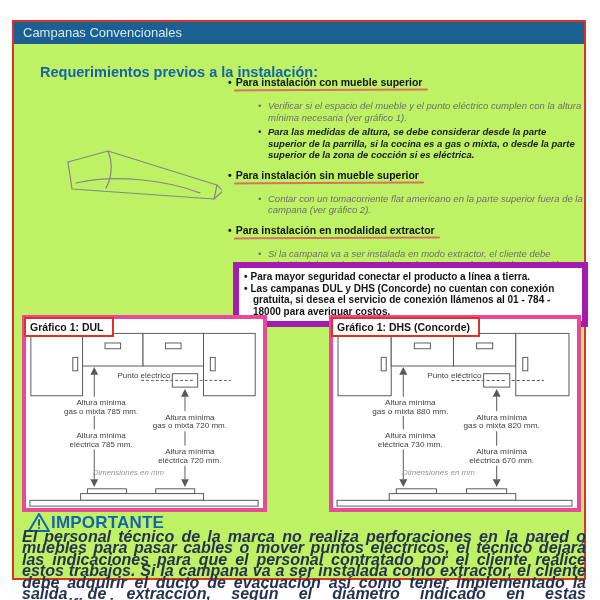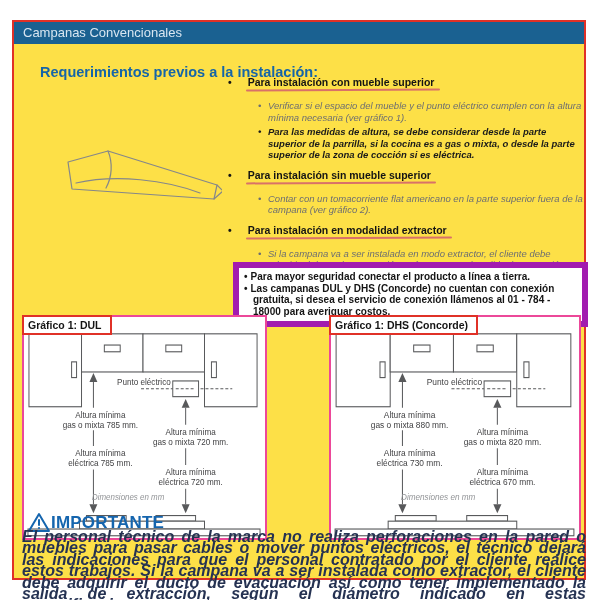--- a/index.html
+++ b/index.html
@@ -3,38 +3,38 @@
 <meta charset="utf-8">
 <style>
   html,body { margin:0; padding:0; }
   body {
     width:600px; height:600px; position:relative; background:#ffffff;
     font-family:"Liberation Sans", sans-serif;
     -webkit-font-smoothing:antialiased;
   }
   .frame {
     position:absolute; left:12px; top:20px; width:574px; height:560px;
-    border:2px solid #e03127; background:#fde047; box-sizing:border-box;padding-left:16px;
+    border:2px solid #e03127; background:#bef264; box-sizing:border-box;padding-left:16px;
   }
   .topbar {
     position:absolute; left:0; top:0; width:100%; height:22px;
     background:#1a6191; color:#d8e6f1; font-size:13px; line-height:22px;
     padding-left:9px; box-sizing:border-box;
   }
   .main-title {
     position:absolute; left:10px; top:26px; margin:16px;
     font-size:14.5px; font-weight:bold; color:#1565a8;
   }
   .hood-wrap { position:absolute; left:2px; top:114px; width:206px; height:84px; }
   .hood-wrap svg { width:100%; height:100%; }
 
   .right-col { position:absolute; left:214px; top:54px; width:356px; }
   .sec { margin-bottom:8px; }
   .sec-head-row { font-size:10.5px; font-weight:bold; color:#141414; }
-  .sec-head { position:relative; display:inline-block; margin-left:16px; }
+  .sec-head { position:relative; display:inline-block; margin-left:4px; }
   .sec-head::after {
     content:''; position:absolute; left:-2px; right:-5px; bottom:-3px;
     height:2px; background:#d97168; border-radius:1px; transform:rotate(-0.25deg);
   }
   .sec-items { margin:12px 0 0 0; padding:0 0 0 30px; list-style:none;font-style:italic; }
   .sec-items li {
     position:relative; font-size:9.5px; line-height:11.5px; color:#6d6e71;
     margin-bottom:3px; padding-left:10px;
   }
   .sec-items li::before { content:'•'; position:absolute; left:0; top:0; }
@@ -43,21 +43,21 @@
   .warnbox {
     position:absolute; left:219px; top:240px; width:333px;
     border:6px solid #a21caf; padding:3px 5px 4px 5px;
     font-size:10px; font-weight:bold; color:#141414; line-height:11.6px;
     background:#fff;
   }
   .warn-line { padding-left:9px; text-indent:-9px; }
   .warn-line::before { content:'•'; margin-right:3px; }
 
   .gbox {
-    position:absolute; top:293px; height:225px; border:2px solid #ec4899;
+    position:absolute; top:293px; height:197px; border:4px solid #ec4899;
     background:#fff; box-sizing:border-box;
   }
   .gbox.gleft { left:8px; width:245px; }
   .gbox.gright { left:315px; width:252px; }
   .gtitle {
     position:absolute; left:-2px; top:-2px; border:2px solid #e03127;
     background:#fff; padding:2px 8px 2px 4px; font-size:10.5px; font-weight:bold;
     color:#141414; white-space:nowrap; z-index:2;
   }
   .gsvg { position:absolute; left:0; top:0; width:100%; height:100%; }

